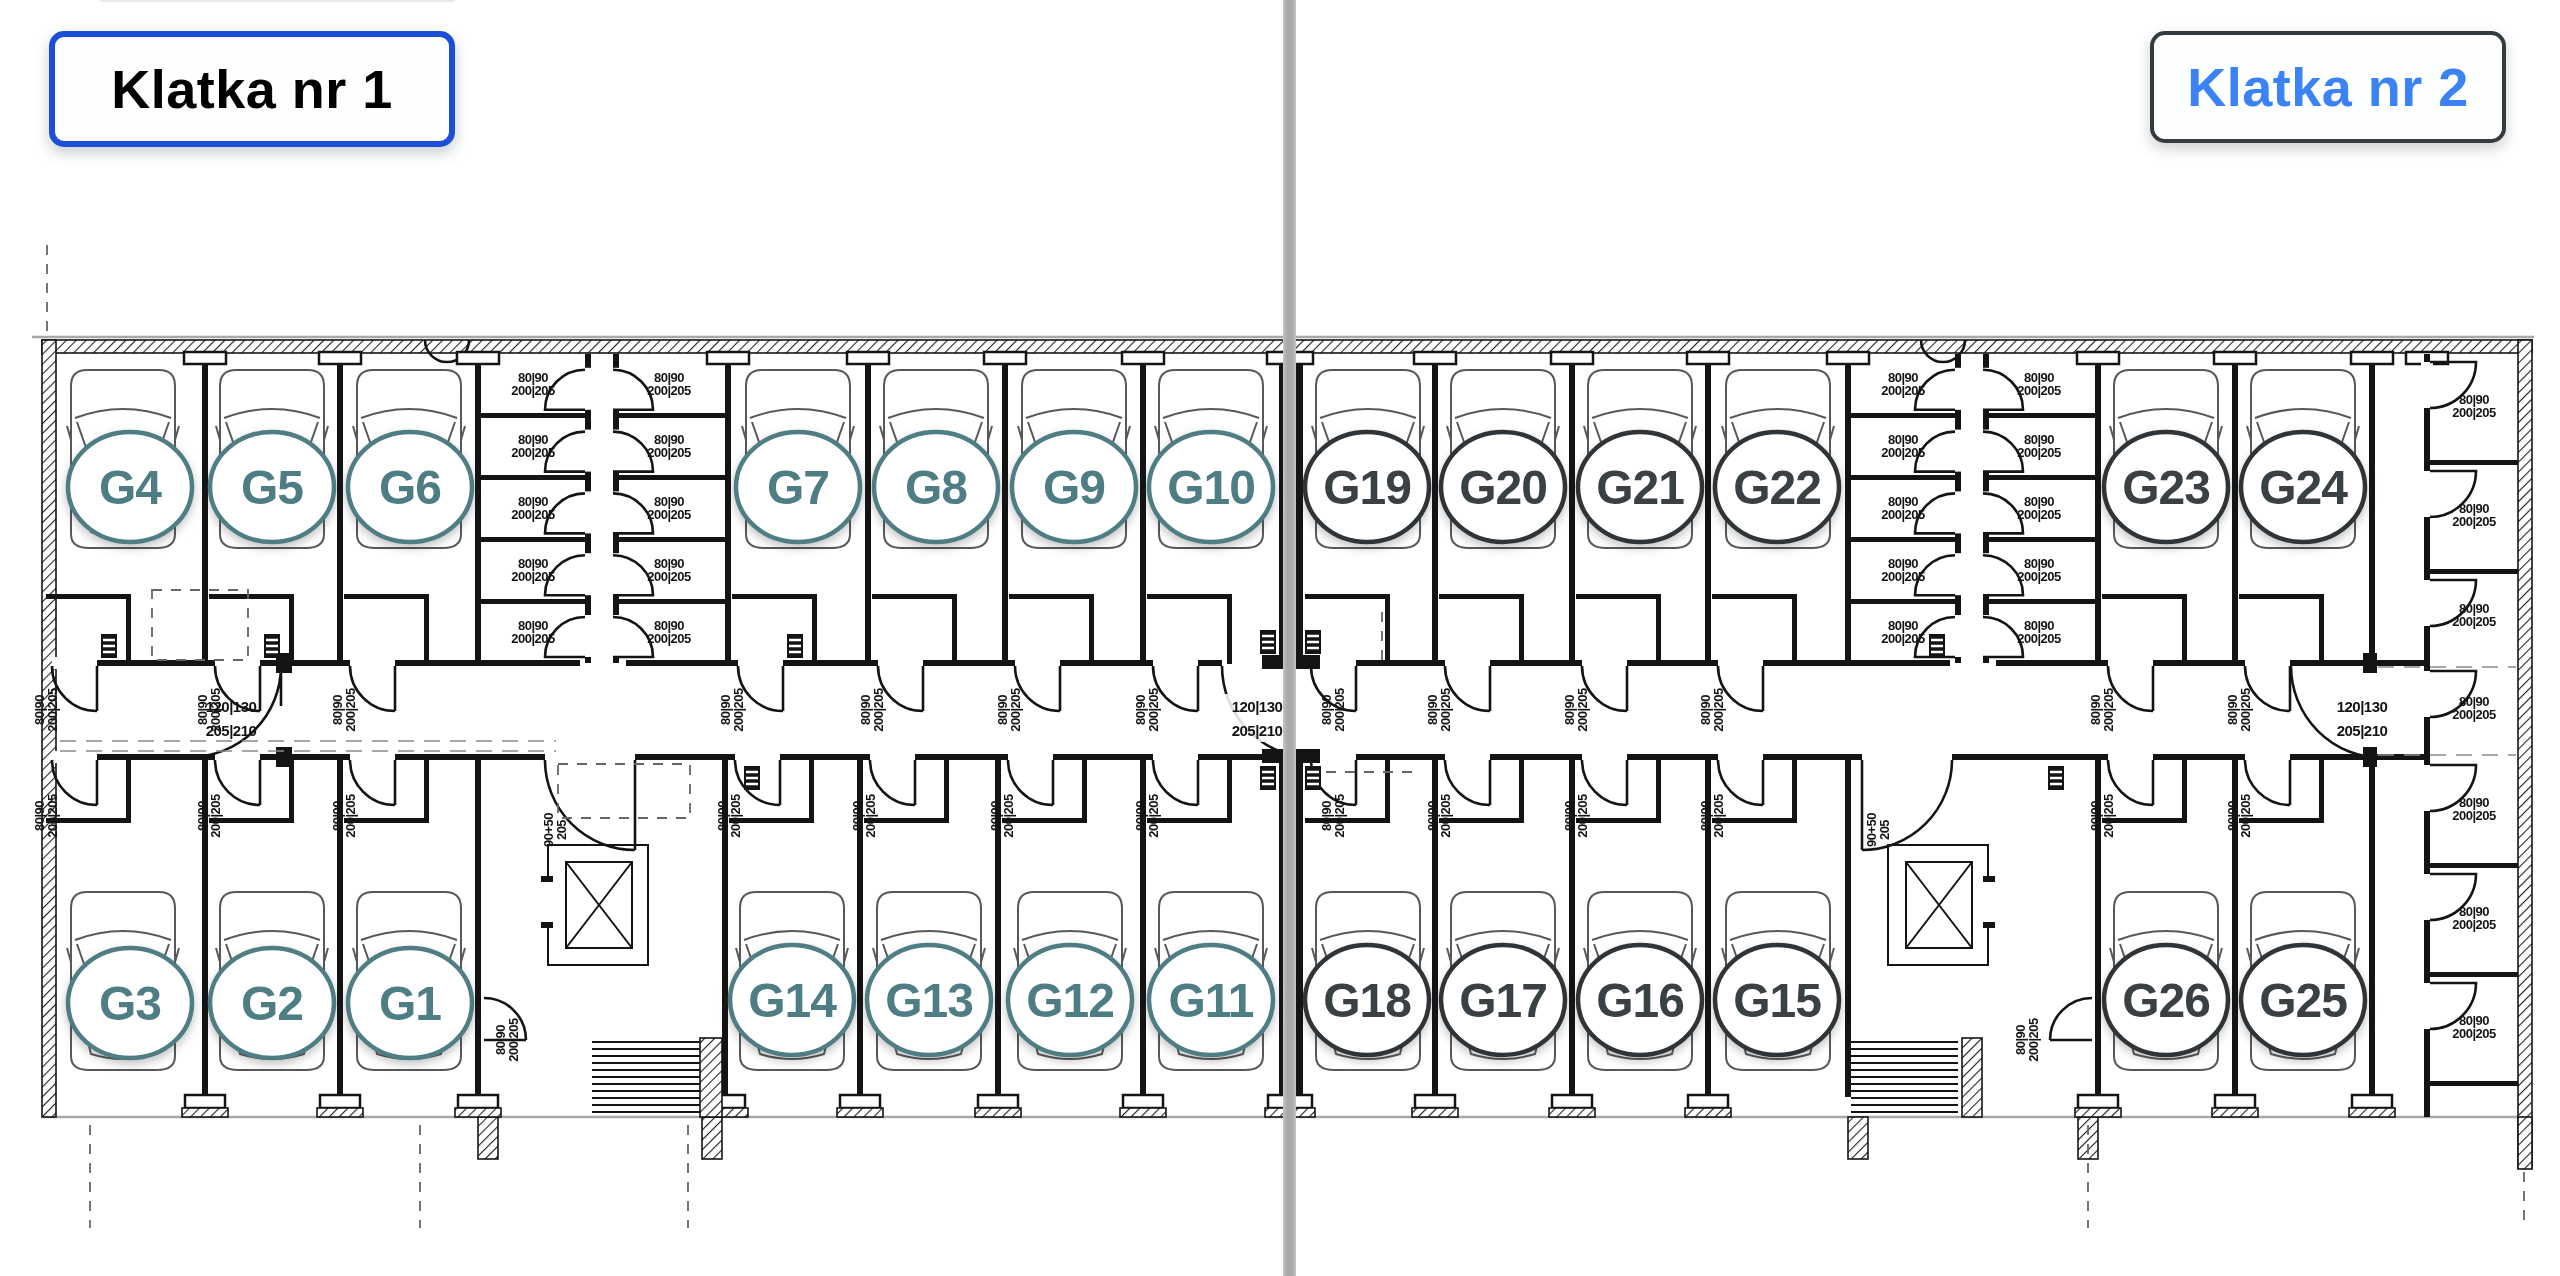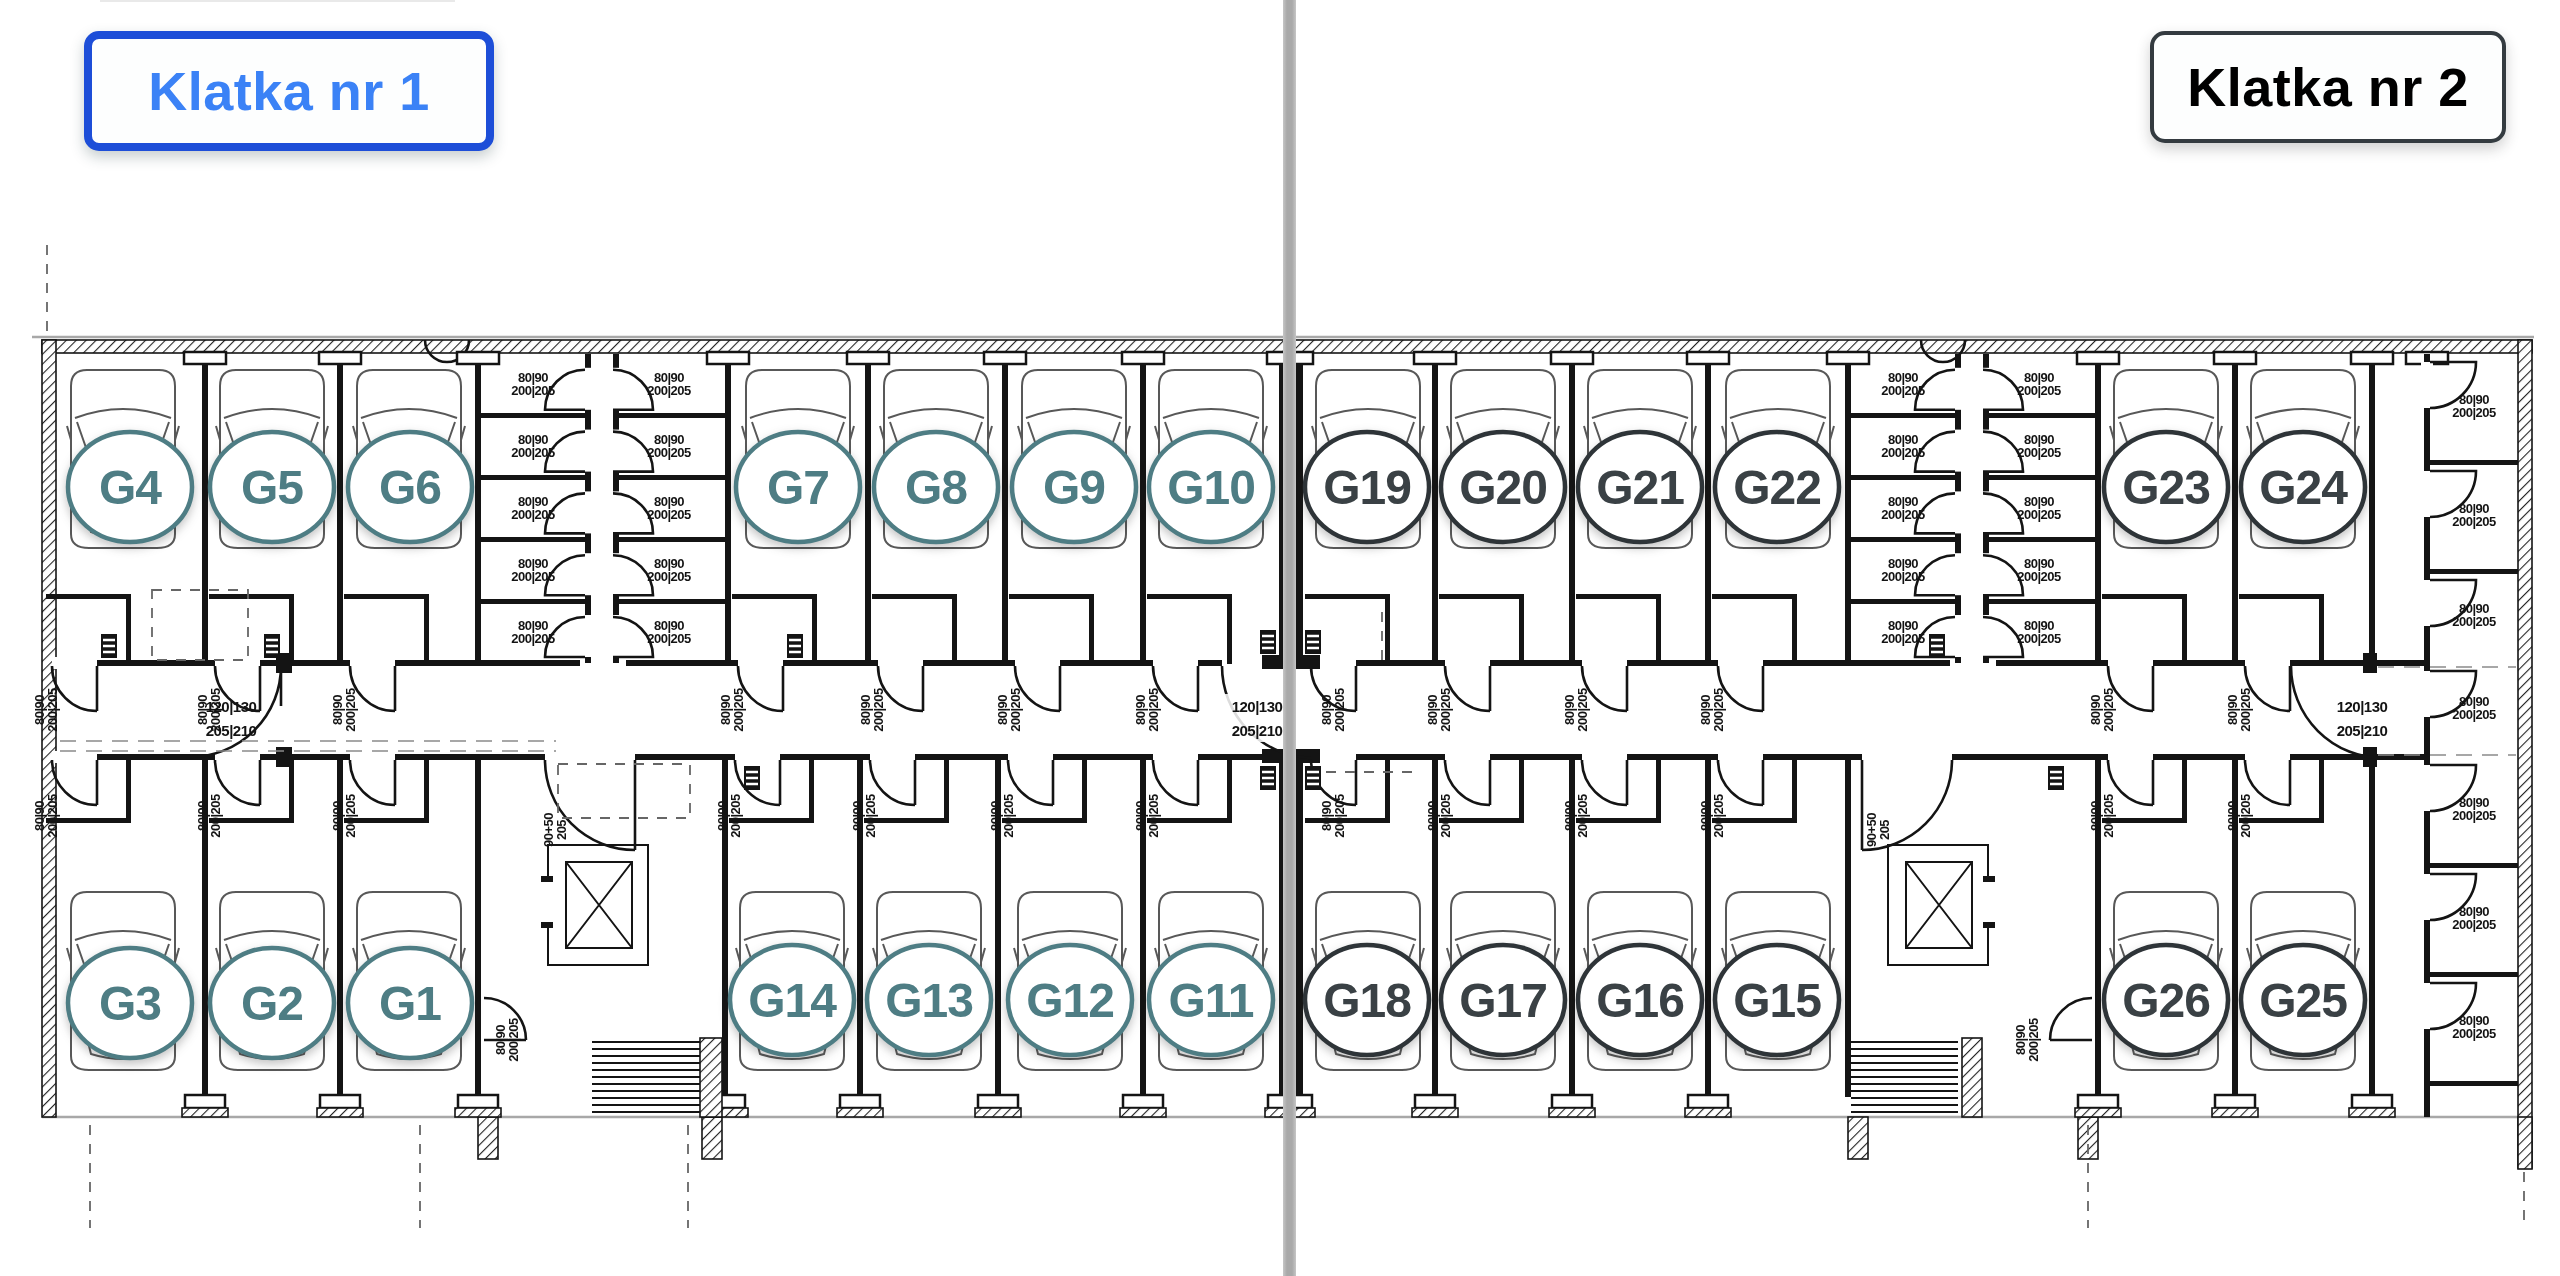--- a/index.html
+++ b/index.html
@@ -2,22 +2,22 @@
 <html><head>
 <meta charset="utf-8">
 <style>
   html,body{margin:0;padding:0;background:#ffffff;}
   .stage{position:relative;width:2560px;height:1276px;background:#ffffff;overflow:hidden;
          font-family:"Liberation Sans",sans-serif;}
   .stage svg{position:absolute;left:0;top:0;}
   
   .btn{position:absolute;top:31px;height:104px;display:flex;align-items:center;justify-content:center;
        background:#fdfefe;border-radius:15px;font-weight:bold;font-size:54px;letter-spacing:.5px;cursor:pointer;}
-  #k1{left:49px;width:394px;color:#3b82f6;border:8px solid #1d4ed8;box-shadow:0 6px 14px rgba(30,60,64,.25);margin-left:35px;}
-  #k2{left:2150px;width:348px;color:#000000;border:4px solid #343b40;box-shadow:0 6px 14px rgba(40,40,40,.22);}
+  #k1{left:49px;width:394px;color:#000000;border:6px solid #1d4ed8;box-shadow:0 6px 14px rgba(30,60,64,.25);}
+  #k2{left:2150px;width:348px;color:#3b82f6;border:4px solid #343b40;box-shadow:0 6px 14px rgba(40,40,40,.22);}
   
   #divider{position:absolute;left:1283px;top:0;width:13px;height:1276px;
            background:linear-gradient(90deg,#c6c6c6,#a9a9a9 30%,#a9a9a9 70%,#c6c6c6);cursor:ew-resize;}
   .topline{position:absolute;left:100px;top:0;width:355px;height:2px;background:#e9e9e9;}
   
   .wall{fill:#141414;}
   .white{fill:#ffffff;}
   .cap{fill:#ffffff;stroke:#141414;stroke-width:2.5;}
   .hw{fill:url(#hatch);stroke:#141414;stroke-width:1.6;}
   .gline{stroke:#a8a8a8;stroke-width:2.4;fill:none;}

